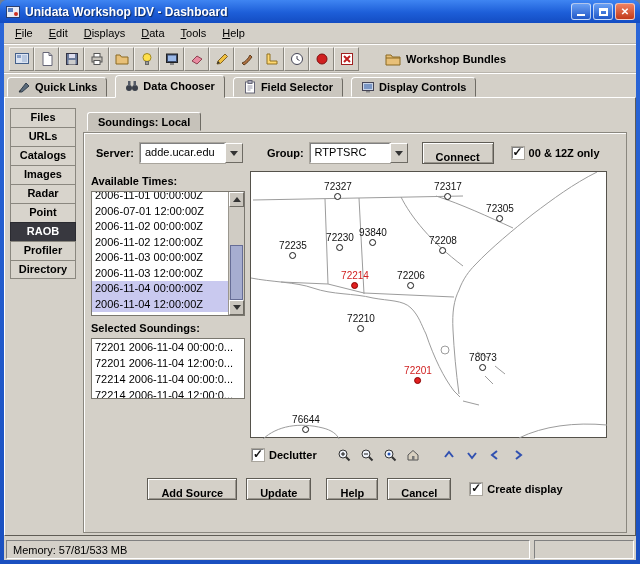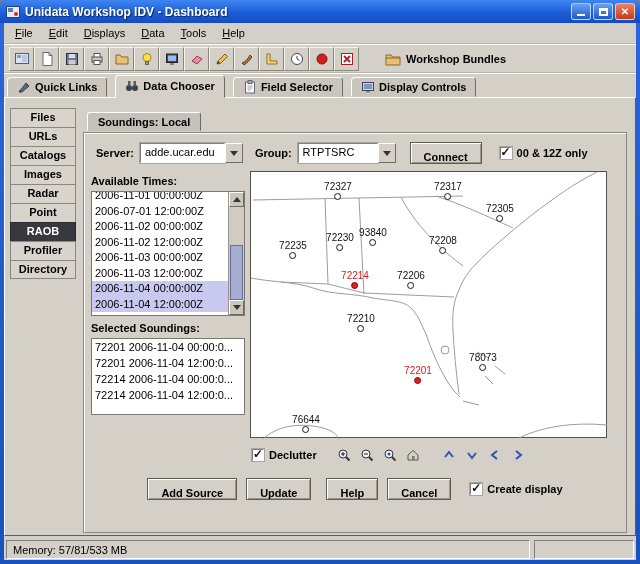--- a/index.html
+++ b/index.html
@@ -266,21 +266,21 @@
       <div class="pane">
 
         <div class="server-row">
           <span class="cklabel">Server:</span>
           <span class="combo">
             <span class="combo-text">adde.ucar.edu</span>
             <span class="combo-btn">
                 <span class="arrow-down"></span>
               </span>
           </span>
-          <span class="cklabel" style="margin-left:6px">Group:</span>
+          <span class="cklabel" style="margin-left:18px">Group:</span>
           <span class="combo">
             <span class="combo-text narrow">RTPTSRC</span>
             <span class="combo-btn">
                 <span class="arrow-down"></span>
               </span>
           </span>
           <button class="btn" style="margin-left:8px">Connect</button>
           <span class="ckrow" style="margin-left:12px">
             <span class="checkbox">
                 <span class="ck">✓</span>
@@ -306,21 +306,21 @@
                 <span class="tri-up"></span>
               </div>
             <div class="sb-thumb"></div>
             <div class="sb-btn down">
                 <span class="tri-down"></span>
               </div>
           </div>
         </div>
 
         <div class="sec-label" style="left:7px;top:189px">Selected Soundings:</div>
-        <div class="listbox" style="left:7px;top:205px;width:154px;height:77px">
+        <div class="listbox" style="left:7px;top:205px;width:154px;height:61px">
           <div class="lrow" style="height:16px;line-height:16px">72201 2006-11-04 00:00:0...</div>
           <div class="lrow" style="height:16px;line-height:16px">72201 2006-11-04 12:00:0...</div>
           <div class="lrow" style="height:16px;line-height:16px">72214 2006-11-04 00:00:0...</div>
           <div class="lrow" style="height:16px;line-height:16px">72214 2006-11-04 12:00:0...</div>
         </div>
 
         <div class="map">
           <svg width="357" height="267" viewBox="0 0 357 267">
             <g fill="none" stroke="#9c9c9c" stroke-width="1">
               <path d="M 0 106 C 20 110 45 110 62 116 C 82 123 102 121 122 126 C 138 129 152 128 160 136 C 168 144 170 152 175 162 C 183 186 193 206 203 219 L 209 225"></path>

